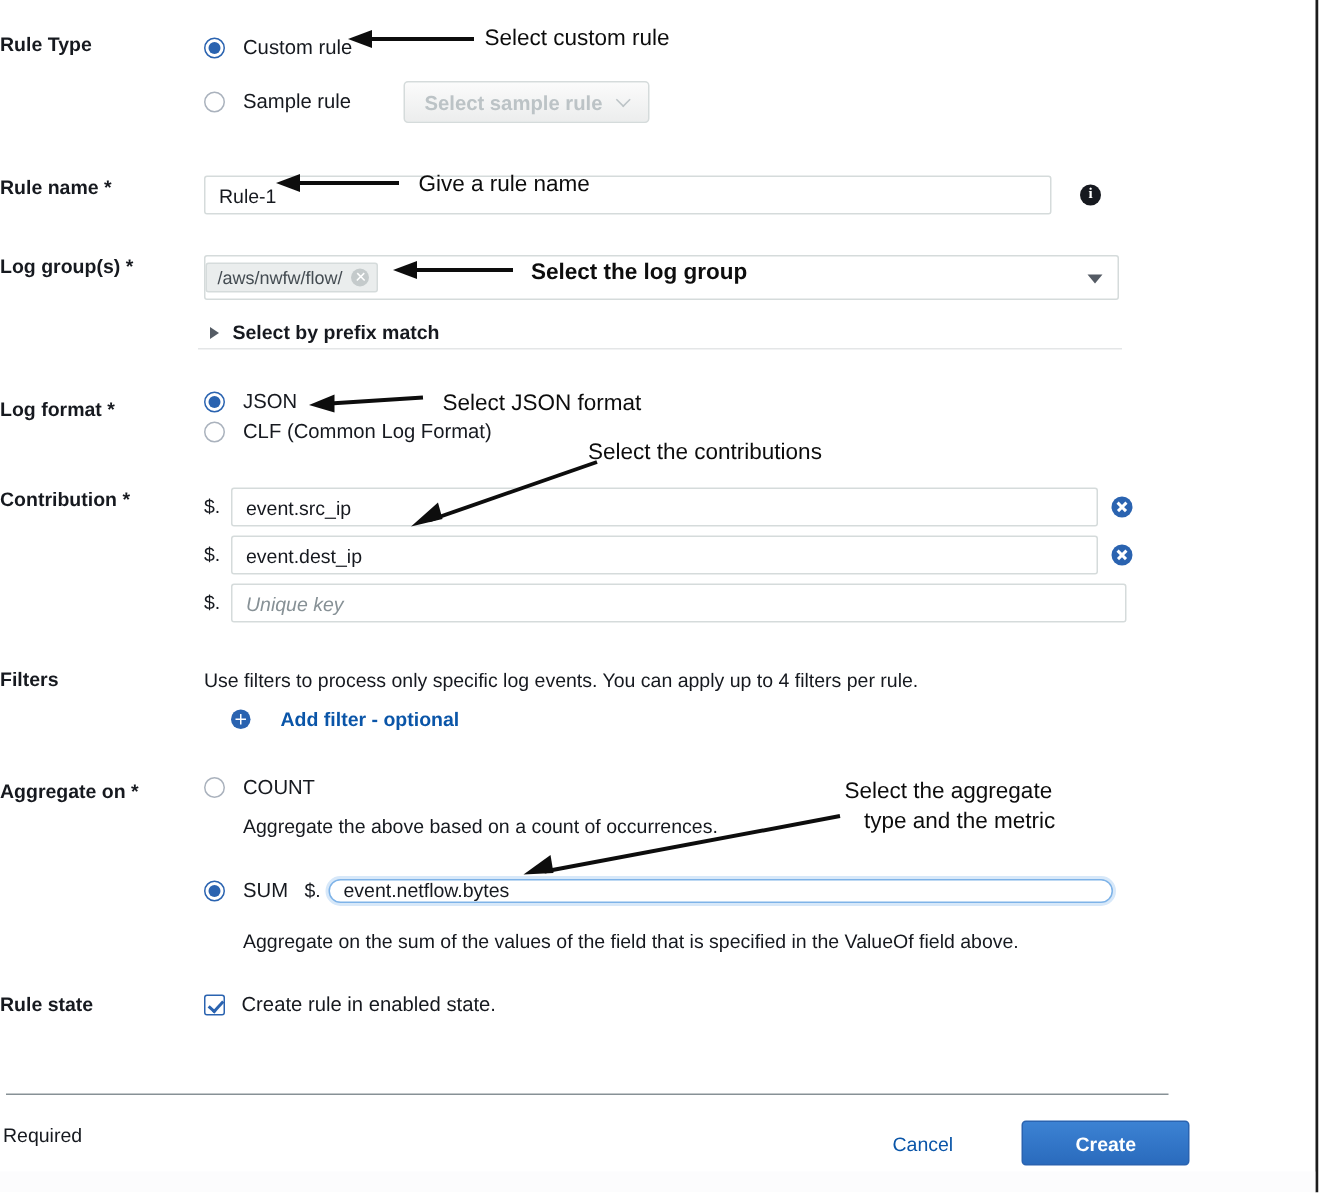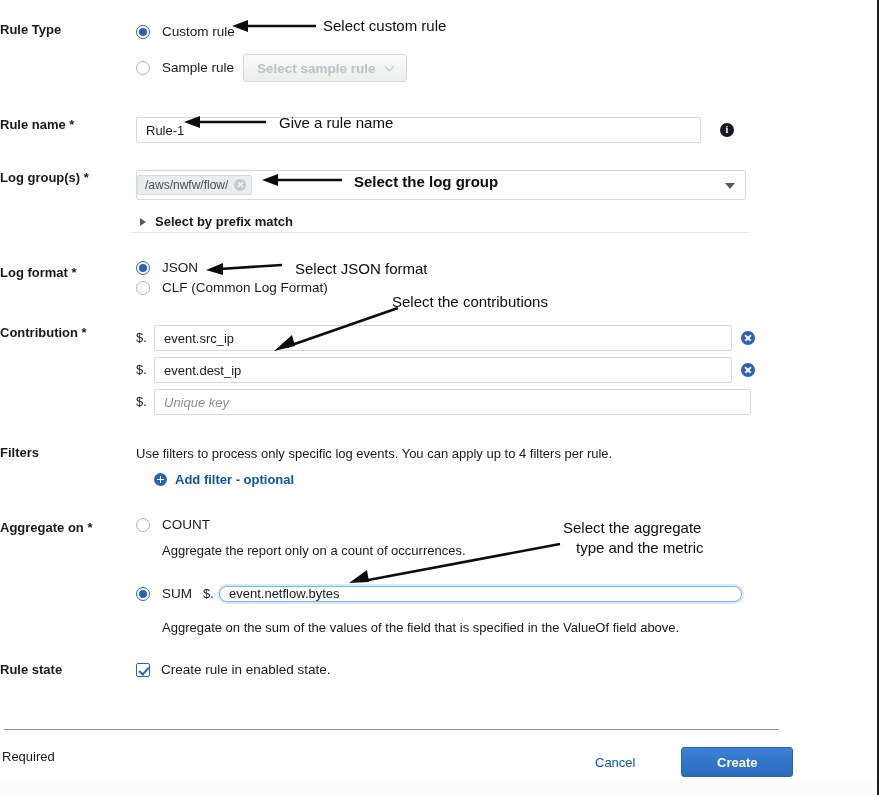--- a/index.html
+++ b/index.html
@@ -306,21 +306,21 @@
   <div class="row" style="left:0; top:22px;">
     <div class="flabel">Rule Type</div>
     <div class="fbody">
       <div class="radio-line" style="height:20px;">
         <span class="radio checked"></span>
         <span class="radio-text">Custom rule</span>
       </div>
       <div class="radio-line" style="height:20px; margin-top:16px;">
         <span class="radio"></span>
         <span class="radio-text">Sample rule</span>
-        <span class="btn-disabled" style="margin-left:9px;">
+        <span class="btn-disabled" style="margin-left:35px;">
           <span>Select sample rule</span>
           <i class="chev"></i>
         </span>
       </div>
     </div>
   </div>
 
   <div class="row" style="left:0; top:117px;">
     <div class="flabel">Rule name *</div>
     <div class="fbody" style="display:flex; align-items:center;">
@@ -382,36 +382,36 @@
         <input class="txt" style="width: 597px;" placeholder="Unique key">
       </div>
 
     </div>
   </div>
 
   <div class="row" style="left:0; top:445px;">
     <div class="flabel">Filters</div>
     <div class="fbody">
       <div class="hint">Use filters to process only specific log events. You can apply up to 4 filters per rule.</div>
-      <div style="display:flex; align-items:center; gap:8px; margin-top:9px; margin-left:18px;">
+      <div style="display:flex; align-items:center; gap:20px; margin-top:9px; margin-left:18px;">
         <i class="plus-icon"></i>
         <span class="link-blue">Add filter - optional</span>
       </div>
     </div>
   </div>
 
   <div class="row" style="left:0; top:515px;">
     <div class="flabel" style="padding-top:5px;">Aggregate on *</div>
     <div class="fbody">
 
       <div class="radio-line" style="height:20px;">
         <span class="radio"></span>
         <span class="radio-text">COUNT</span>
       </div>
-      <div class="hint" style="margin-left:26px; margin-top:7px;">Aggregate the report only on a count of occurrences.</div>
+      <div class="hint" style="margin-left:26px; margin-top:7px;">Aggregate the above based on a count of occurrences.</div>
 
       <div style="display:flex; align-items:center; margin-top:22px;">
         <span class="radio checked"></span>
         <span class="radio-text" style="margin-left:12px;">SUM</span>
         <span class="dollar" style="margin-left:11px; width:16px;">$.</span>
         <input class="txt focused" style="width: 523px; height: 16px; border-radius: 10px;" value="event.netflow.bytes">
       </div>
       <div class="hint" style="margin-left:26px; margin-top:12px;">Aggregate on the sum of the values of the field that is specified in the ValueOf field above.</div>
 
     </div>

